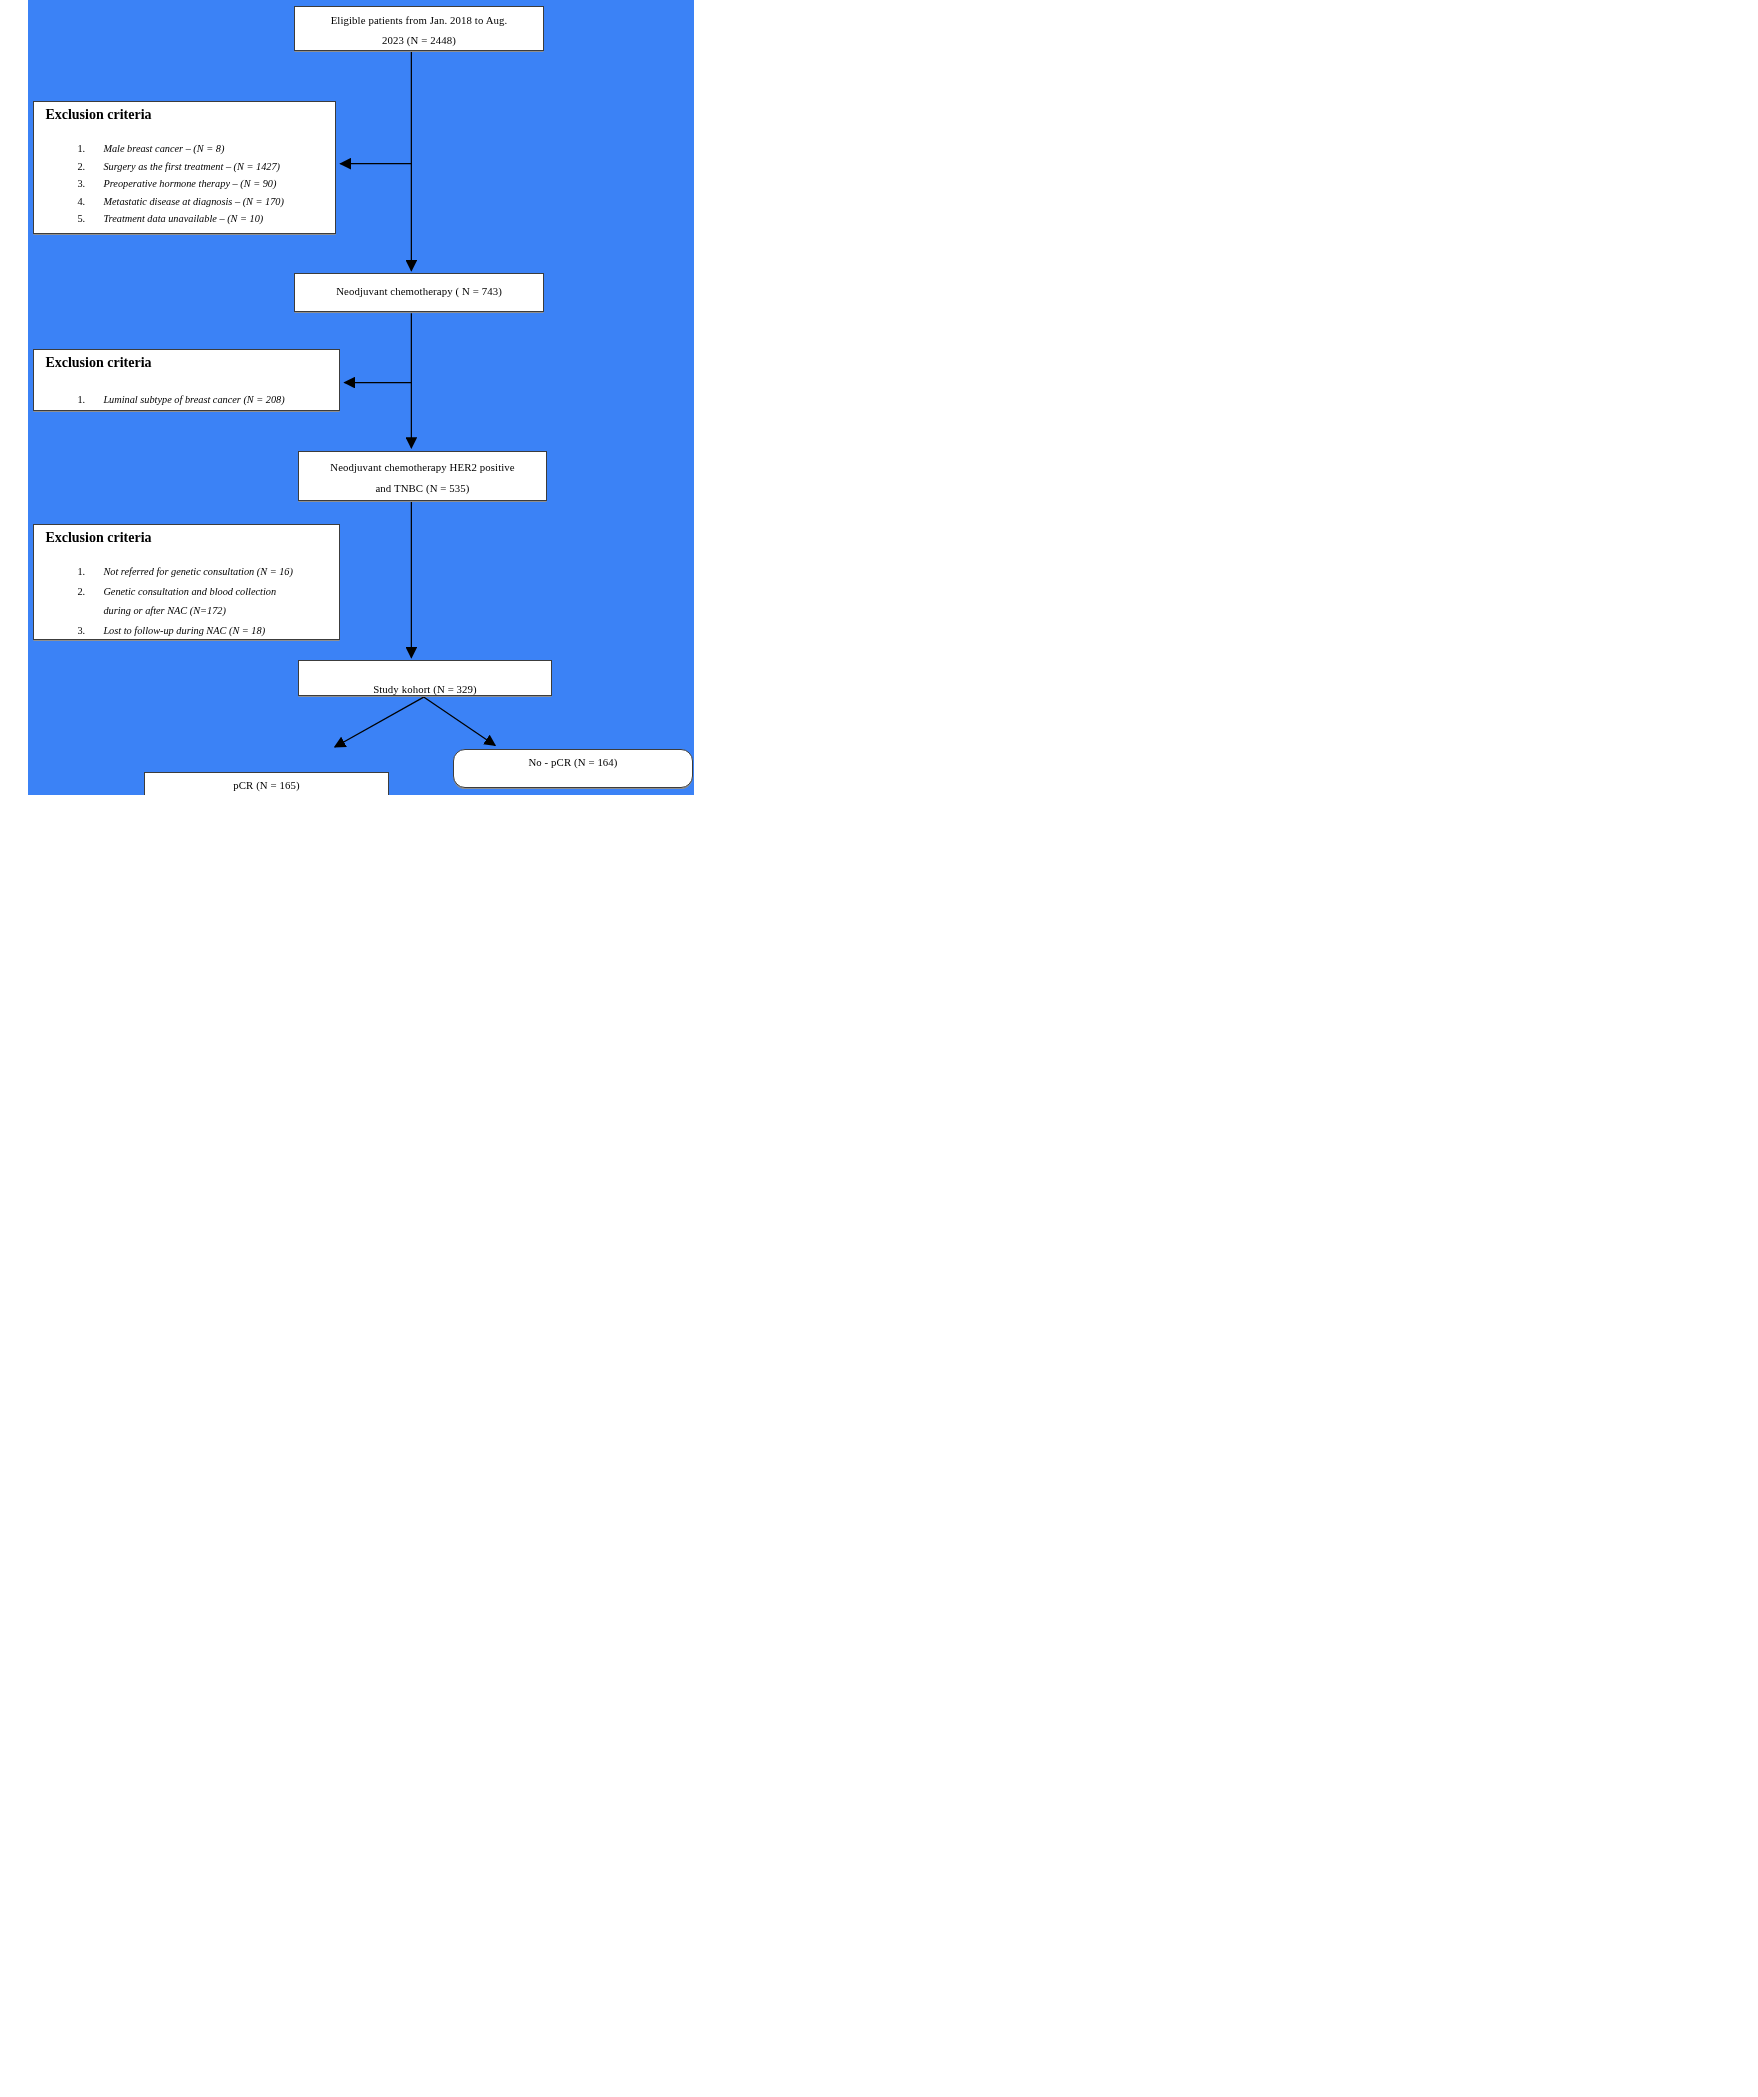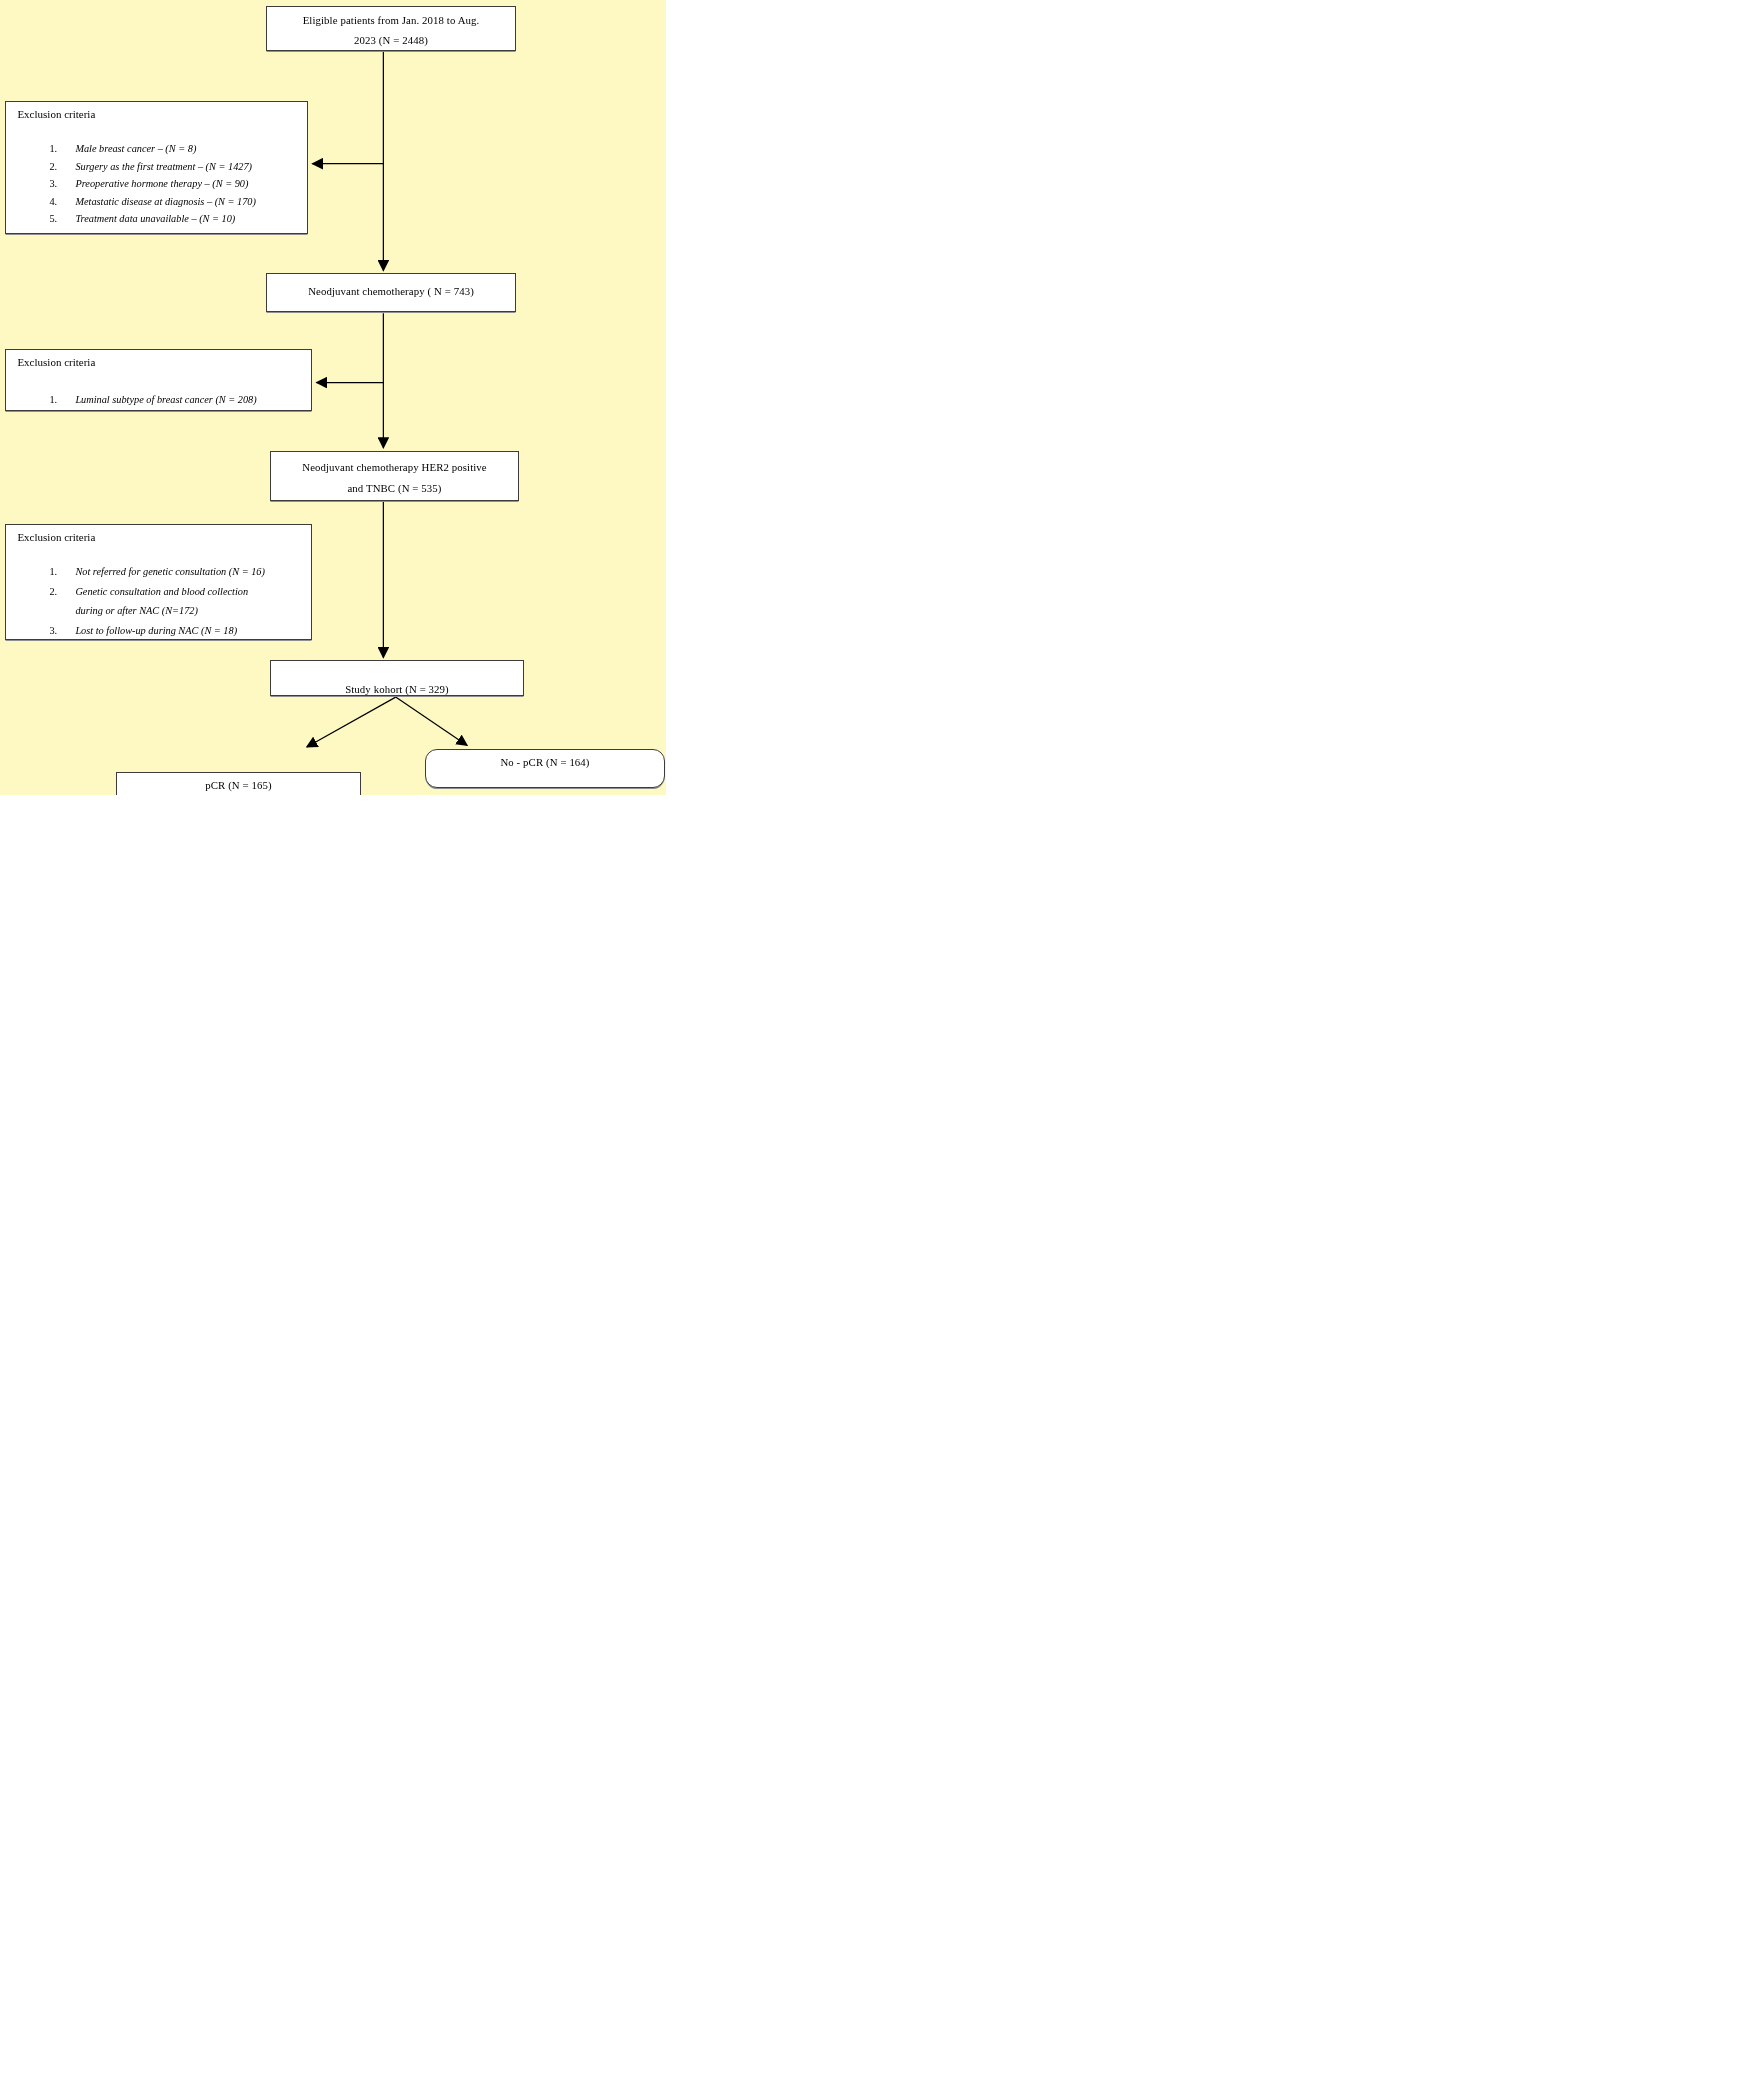--- a/index.html
+++ b/index.html
@@ -4,24 +4,25 @@
 <style>
   html, body {
     margin: 0;
     padding: 0;
     background: #ffffff;
   }
   .canvas {
     position: relative;
     width: 666px;
     height: 795px;
-    background: #fef9c3;
+    background: #3b82f6;
     font-family: "Liberation Serif", "DejaVu Serif", serif;
     color: #000000;
     overflow: hidden;
+    margin-left: 28px;
   }
   .box {
     position: absolute;
     background: #ffffff;
     border: 1px solid #3c3c3c;
     box-shadow: 0 1.5px 0 -0.5px #8f8f8f;
     box-sizing: border-box;
     z-index: 2;
   }
   .center-text {
@@ -39,22 +40,23 @@
 
   .box-excl1      { left: 5.1px;  top: 101px;  width: 303px; height: 133px; }
   .box-excl2      { left: 5.1px;  top: 349px;  width: 307px; height: 62px; }
   .box-excl3      { left: 5.1px;  top: 524px; width: 307px; height: 116px; }
 
   .excl {
     padding: 6.2px 7.2px 5.1px 11.3px;
     font-size: 10.3px;
   }
   .excl-title {
-    font-size: 11px;
+    font-size: 14px;
     line-height: 13.4px;
+    font-weight: bold;
   }
   .xlist { }
   .box-excl1 .xlist { margin-top: 18.5px; }
   .box-excl2 .xlist { margin-top: 21.6px; }
   .box-excl3 .xlist { margin-top: 17.5px; }
   .xitem {
     display: flex;
     align-items: flex-start;
   }
   .box-excl1 .xitem { line-height: 17.5px; }

